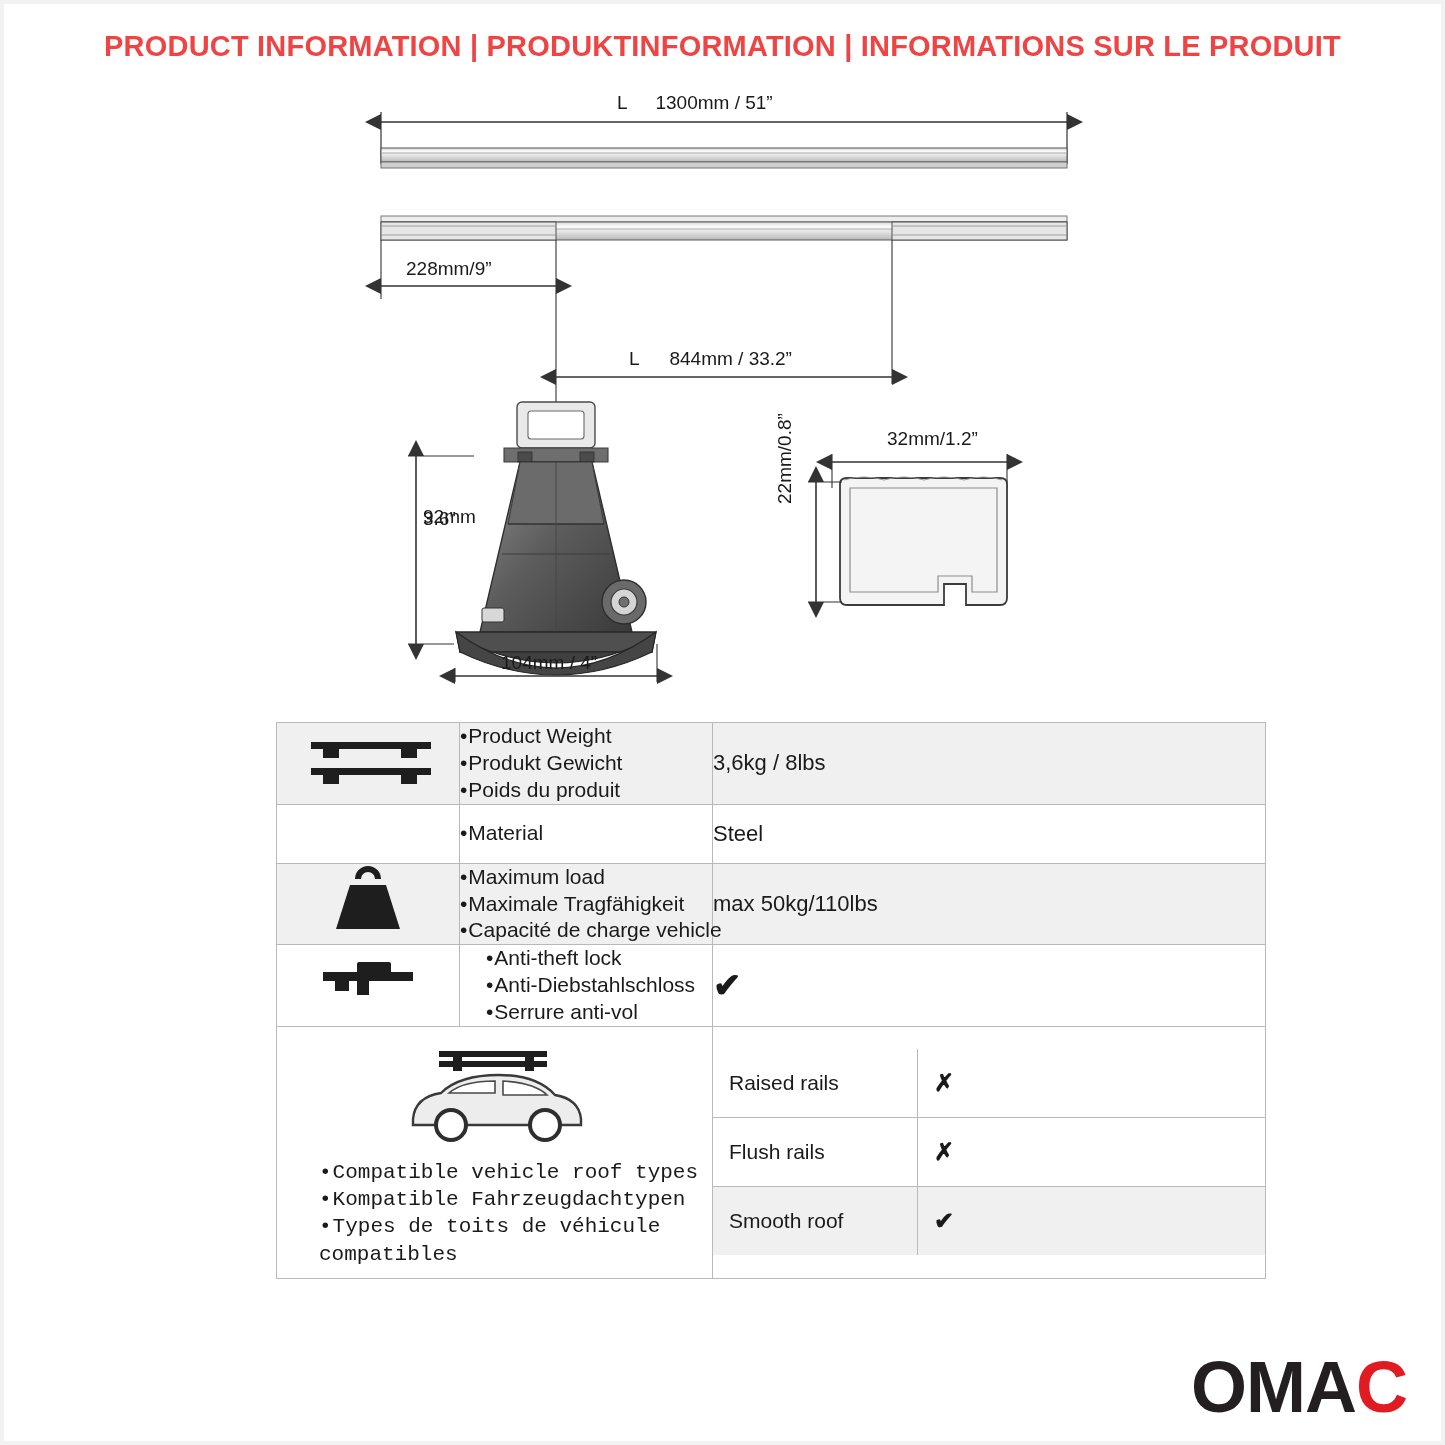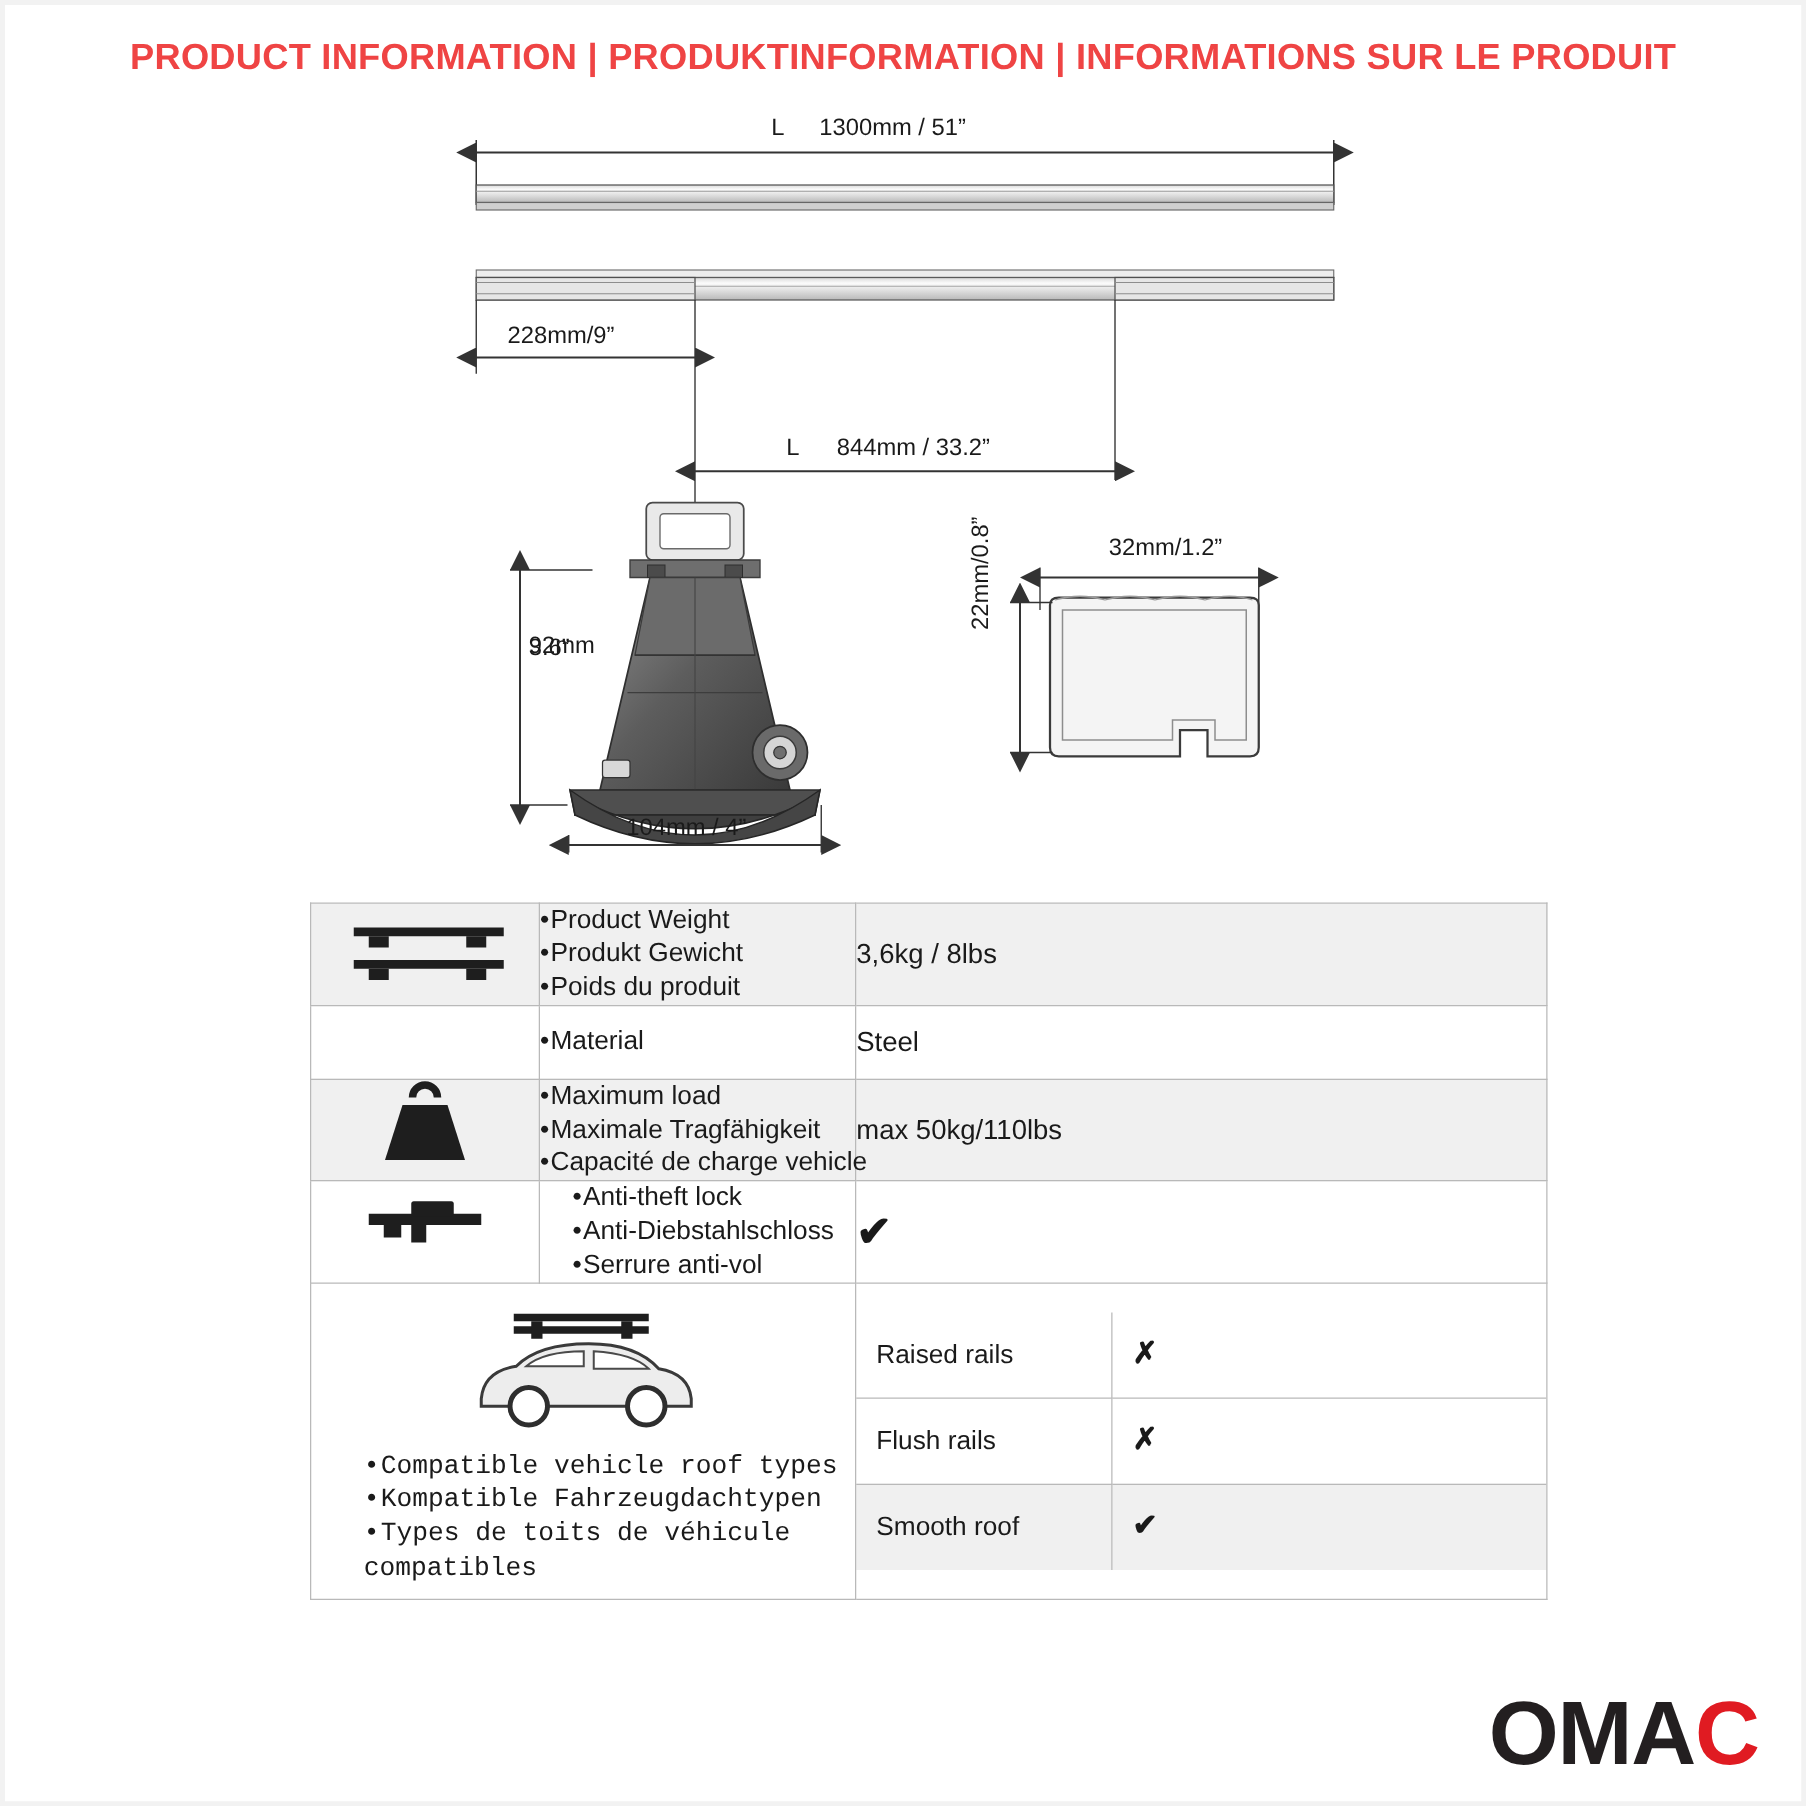--- a/index.html
+++ b/index.html
@@ -47,21 +47,21 @@
   .dim-label {
     position: absolute;
     font-size: 19px;
     color: #1a1a1a;
     white-space: nowrap;
   }
 
   
   .spec-table {
     position: absolute;
-    left: 244px;
+    left: 272px;
     top: 718px;
     width: 990px;
     border-collapse: collapse;
     table-layout: fixed;
   }
   .spec-table td {
     border: 1px solid #b9b9b9;
     vertical-align: middle;
     padding: 0;
   }

